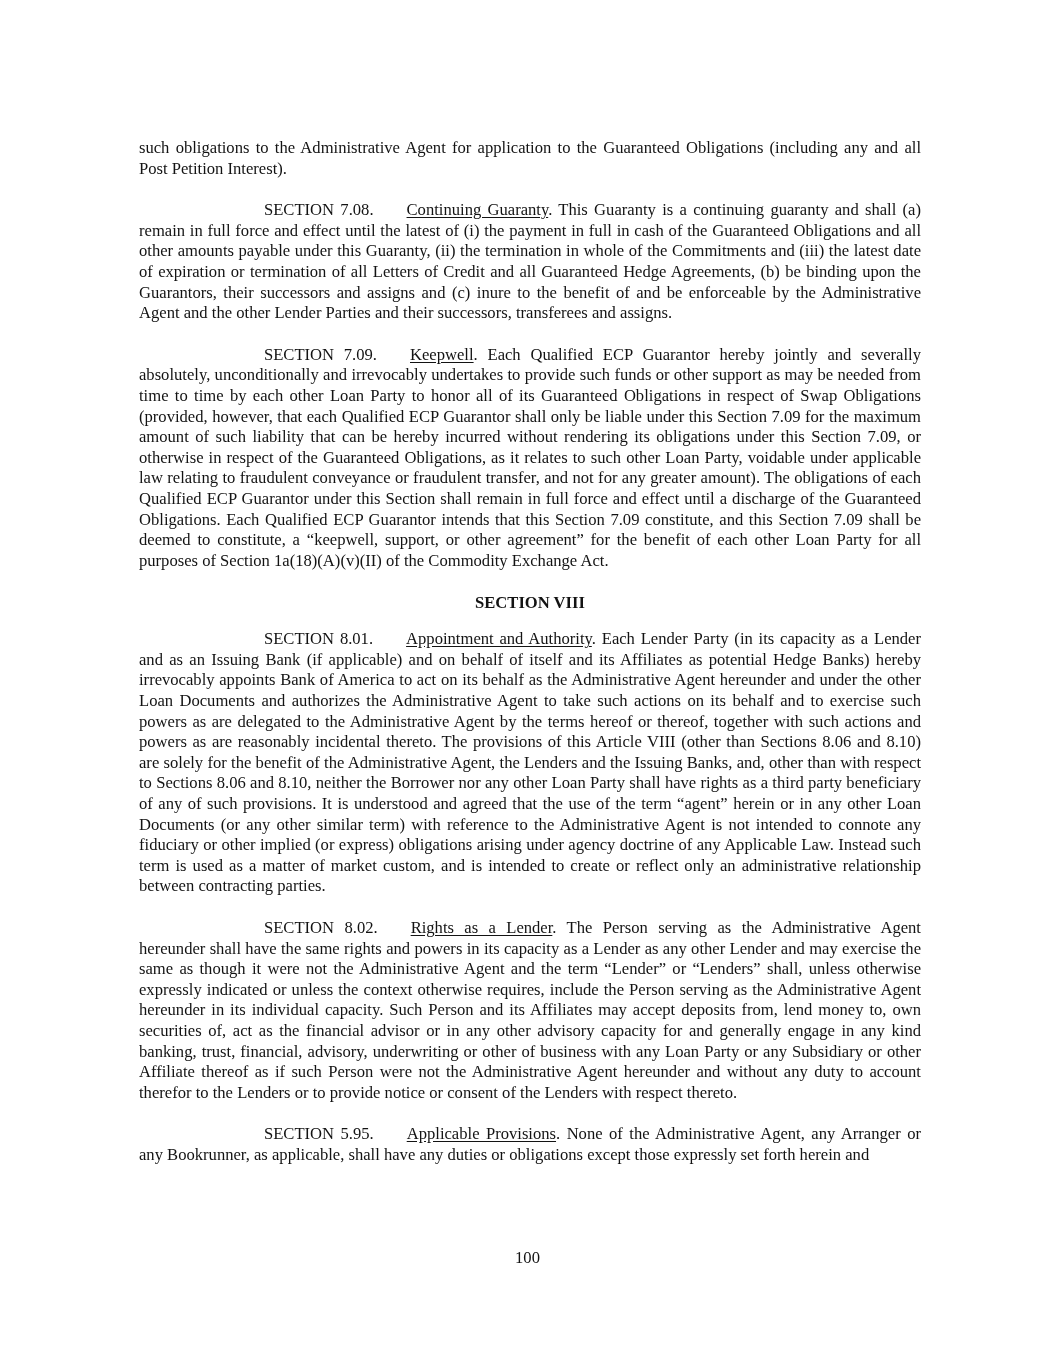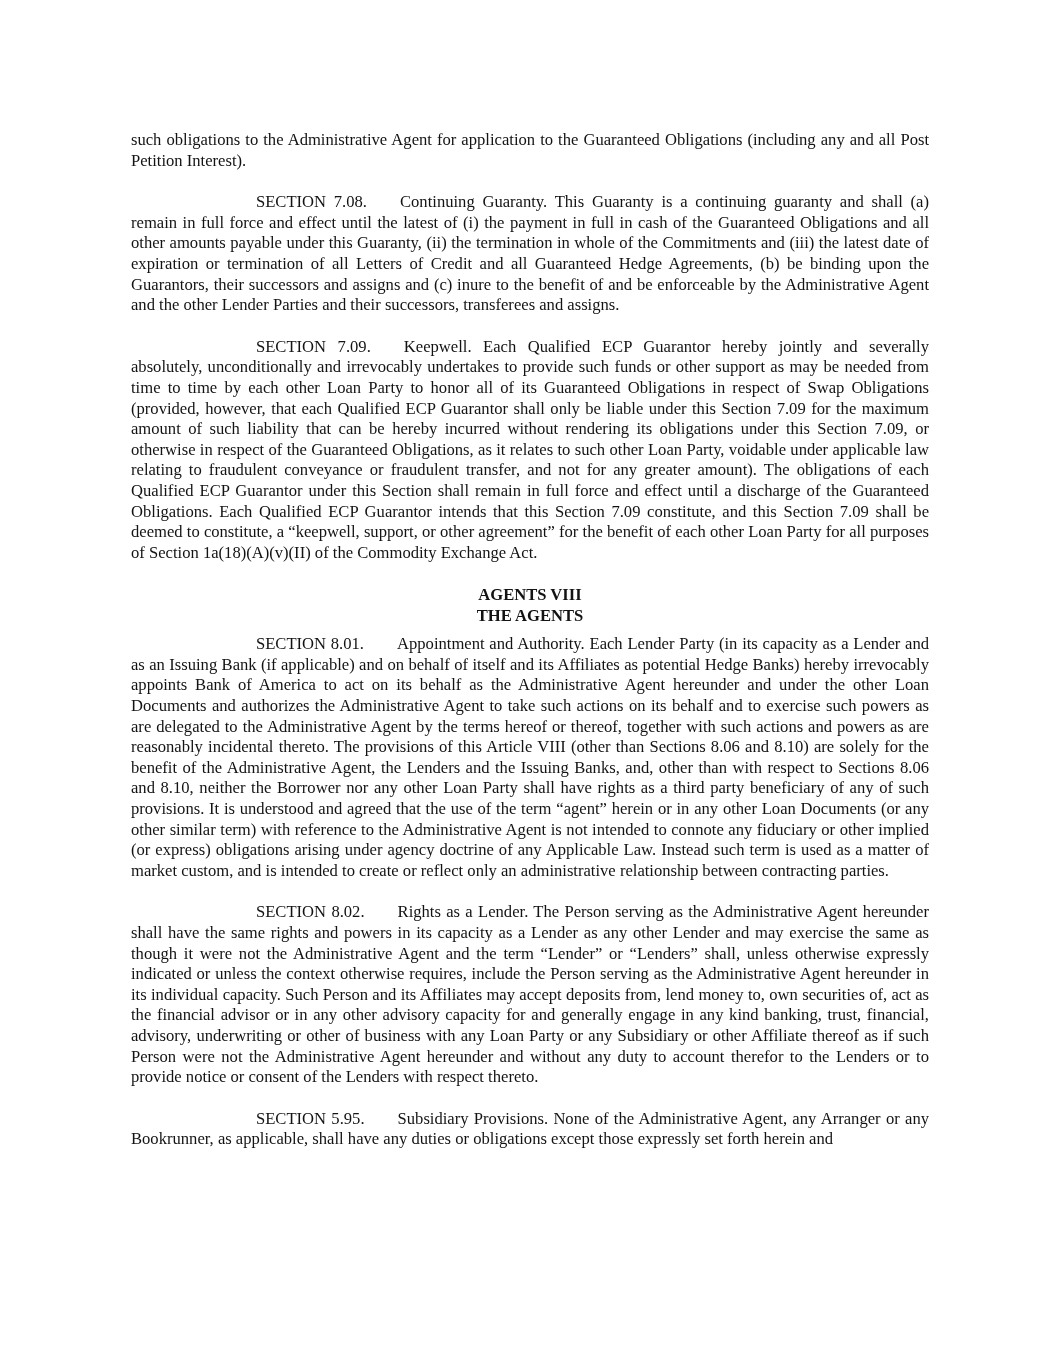--- a/index.html
+++ b/index.html
@@ -20,34 +20,35 @@
     overflow: hidden;
   }
   .content {
     position: absolute;
     top: 122px;
     left: 123px;
     width: 814px;
     text-align: justify;
   }
   .para {
-    margin: 8px;
+    margin: 16px;
   }
   .para + .para,
   .article-heading {
     margin-top: 21px;
   }
   .section {
     text-indent: 125px;
   }
   .tab {
     display: inline-block;
     width: 33px;
   }
   .u {
+    text-decoration: underline;
     text-underline-offset: 2px;
   }
   .it {
   }
   .article-heading {
     text-align: center;
     font-weight: bold;
     text-indent: 0;
   }
   .article-heading div {
@@ -67,25 +68,25 @@
 <div class="page">
   <div class="content">
 
     <p class="para">such obligations to the Administrative Agent for application to the Guaranteed Obligations (including any and all Post Petition Interest).</p>
 
     <p class="para section"><span>SECTION 7.08.</span><span class="tab"></span><span class="u">Continuing Guaranty</span><span>.  This Guaranty is a continuing guaranty and shall (a) remain in full force and effect until the latest of (i) the payment in full in cash of the Guaranteed Obligations and all other amounts payable under this Guaranty, (ii) the termination in whole of the Commitments and (iii) the latest date of expiration or termination of all Letters of Credit and all Guaranteed Hedge Agreements, (b) be binding upon the Guarantors, their successors and assigns and (c) inure to the benefit of and be enforceable by the Administrative Agent and the other Lender Parties and their successors, transferees and assigns.</span></p>
 
     <p class="para section"><span>SECTION 7.09.</span><span class="tab"></span><span class="u">Keepwell</span><span>.  Each Qualified ECP Guarantor hereby jointly and severally absolutely, unconditionally and irrevocably undertakes to provide such funds or other support as may be needed from time to time by each other Loan Party to honor all of its Guaranteed Obligations in respect of Swap Obligations (</span><span class="it">provided, however</span><span>, that each Qualified ECP Guarantor shall only be liable under this Section 7.09 for the maximum amount of such liability that can be hereby incurred without rendering its obligations under this Section 7.09, or otherwise in respect of the Guaranteed Obligations, as it relates to such other Loan Party, voidable under applicable law relating to fraudulent conveyance or fraudulent transfer, and not for any greater amount).  The obligations of each Qualified ECP Guarantor under this Section shall remain in full force and effect until a discharge of the Guaranteed Obligations.  Each Qualified ECP Guarantor intends that this Section 7.09 constitute, and this Section 7.09 shall be deemed to constitute, a “keepwell, support, or other agreement” for the benefit of each other Loan Party for all purposes of Section 1a(18)(A)(v)(II) of the Commodity Exchange Act.</span></p>
 
     <div class="article-heading">
-      <div>AGENTS VIII</div>
-      <div>THE AGENTS</div>
+      <div>SECTION VIII</div>
     </div>
 
     <p class="para section"><span>SECTION 8.01.</span><span class="tab"></span><span class="u">Appointment and Authority</span><span>.  Each Lender Party (in its capacity as a Lender and as an Issuing Bank (if applicable) and on behalf of itself and its Affiliates as potential Hedge Banks) hereby irrevocably appoints Bank of America to act on its behalf as the Administrative Agent hereunder and under the other Loan Documents and authorizes the Administrative Agent to take such actions on its behalf and to exercise such powers as are delegated to the Administrative Agent by the terms hereof or thereof, together with such actions and powers as are reasonably incidental thereto.  The provisions of this Article VIII (other than Sections 8.06 and 8.10) are solely for the benefit of the Administrative Agent, the Lenders and the Issuing Banks, and, other than with respect to Sections 8.06 and 8.10, neither the Borrower nor any other Loan Party shall have rights as a third party beneficiary of any of such provisions.  It is understood and agreed that the use of the term “agent” herein or in any other Loan Documents (or any other similar term) with reference to the Administrative Agent is not intended to connote any fiduciary or other implied (or express) obligations arising under agency doctrine of any Applicable Law. Instead such term is used as a matter of market custom, and is intended to create or reflect only an administrative relationship between contracting parties.</span></p>
 
     <p class="para section"><span>SECTION 8.02.</span><span class="tab"></span><span class="u">Rights as a Lender</span><span>.  The Person serving as the Administrative Agent hereunder shall have the same rights and powers in its capacity as a Lender as any other Lender and may exercise the same as though it were not the Administrative Agent and the term “Lender” or “Lenders” shall, unless otherwise expressly indicated or unless the context otherwise requires, include the Person serving as the Administrative Agent hereunder in its individual capacity.  Such Person and its Affiliates may accept deposits from, lend money to, own securities of, act as the financial advisor or in any other advisory capacity for and generally engage in any kind banking, trust, financial, advisory, underwriting or other of business with any Loan Party or any Subsidiary or other Affiliate thereof as if such Person were not the Administrative Agent hereunder and without any duty to account therefor to the Lenders or to provide notice or consent of the Lenders with respect thereto.</span></p>
 
-    <p class="para section"><span>SECTION 5.95.</span><span class="tab"></span><span class="u">Subsidiary Provisions</span><span>.  None of the Administrative Agent, any Arranger or any Bookrunner, as applicable, shall have any duties or obligations except those expressly set forth herein and</span></p>
+    <p class="para section"><span>SECTION 5.95.</span><span class="tab"></span><span class="u">Applicable Provisions</span><span>.  None of the Administrative Agent, any Arranger or any Bookrunner, as applicable, shall have any duties or obligations except those expressly set forth herein and</span></p>
 
   </div>
 
+  <div class="page-number">100</div>
 </div>
 
 </body></html>

